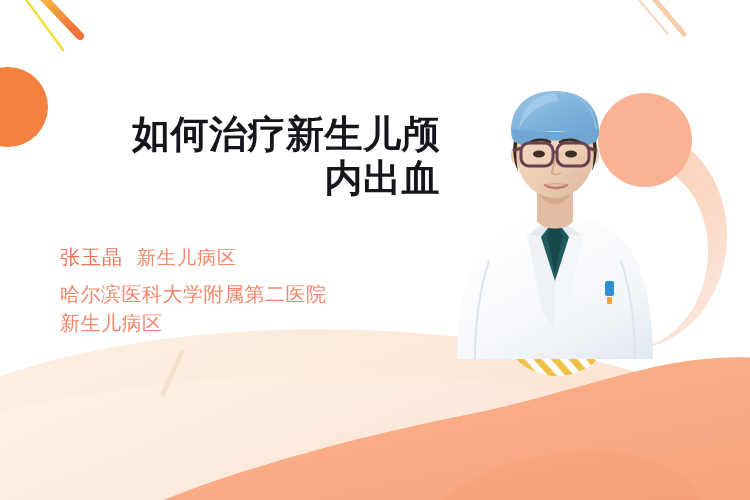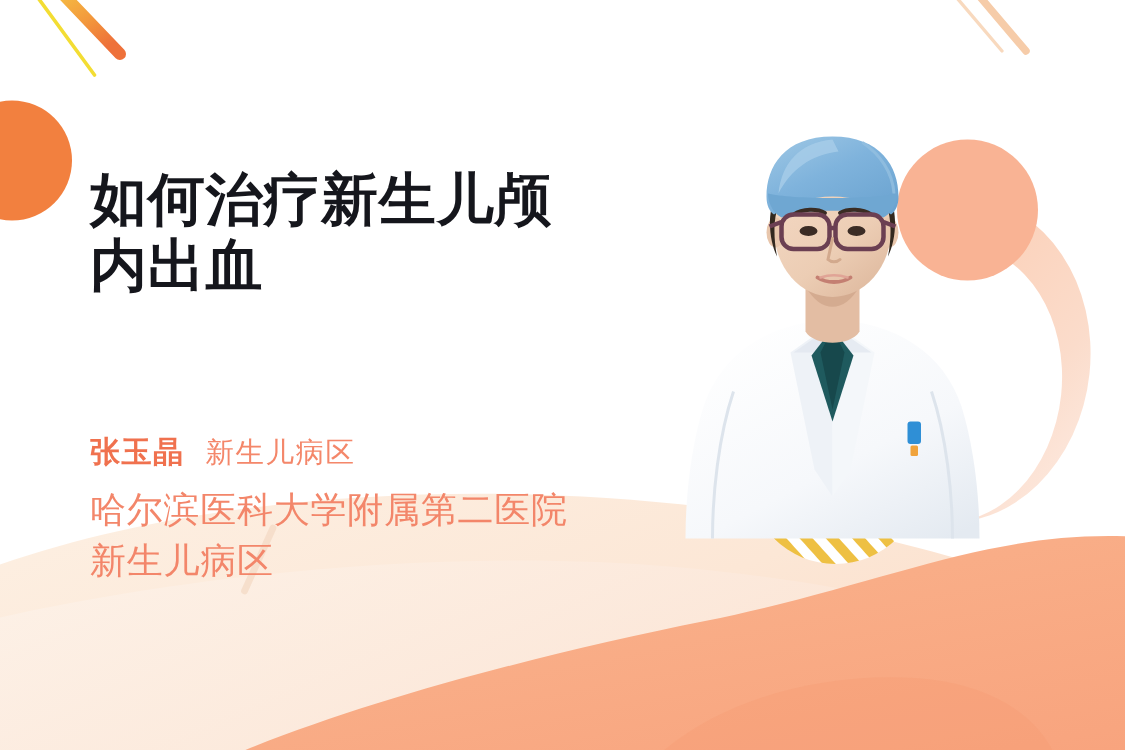--- a/index.html
+++ b/index.html
@@ -45,43 +45,43 @@
     width: 380px;
   }
   .headline {
     font-size: 38px;
     line-height: 1.16;
     font-weight: 600;
     color: #15161c;
     letter-spacing: 0.5px;
     margin: 0;
     white-space: pre-line;
+    text-align: right;
   }
   .byline {
     margin-top: 44px;
     display: flex;
     align-items: baseline;
     gap: 14px;
   }
   .doc-name {
     font-size: 20px;
-    font-weight: 700;
+    font-weight: 400;
     color: #f0714e;
     letter-spacing: 1px;
-    margin-top: 44px;
   }
   .doc-rank {
     font-size: 19px;
     font-weight: 400;
     color: #f4876a;
     letter-spacing: 1px;
   }
   .affil {
     margin-top: 9px;
-    font-size: 24px;
+    font-size: 20px;
     line-height: 1.42;
     color: #f3866a;
     letter-spacing: 0.5px;
     white-space: pre-line;
   }
 </style>
 </head>
 <body>
 
 <div id="card">

